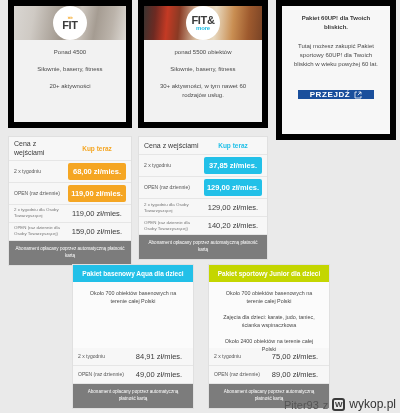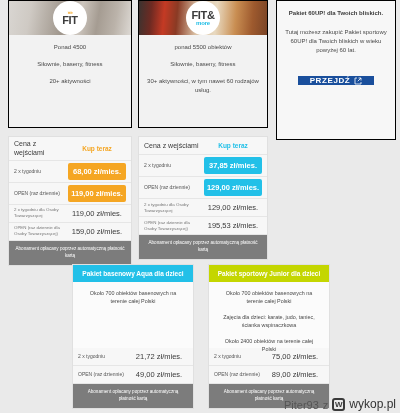--- a/index.html
+++ b/index.html
@@ -5,21 +5,21 @@
   * { box-sizing: border-box; margin: 0; padding: 0; }
   html, body {
     width: 400px; height: 413px;
     background: #eaeaea;
     font-family: "Liberation Sans", sans-serif;
     overflow: hidden;
   }
   .page { position: relative; width: 400px; height: 413px; }
 
   
-  .card { position: absolute; background: #f2f2f2; border: 1px solid #000000; }
+  .card { position: absolute; background: #f2f2f2; border: 6px solid #000000; }
 
   .hero { position: relative; height: 34px; overflow: hidden; }
   .hero-img { position: absolute; inset: 0; }
   .hero1 { background:
       linear-gradient(100deg, #d9d6d2 0%, #cfcac4 18%, #b9b2aa 30%, #9f968c 45%,
                       #cdc6be 58%, #a59c92 72%, #bbb3aa 86%, #ddd9d4 100%); }
   .hero2 { background:
       linear-gradient(95deg, #3a3330 0%, #6e2a22 10%, #c43a24 20%, #8a3a24 30%,
                       #d9c0a4 45%, #e8d9c0 60%, #c98e52 75%, #9e5a2e 88%, #7a4426 100%); }
   .hero3 { background:
@@ -203,33 +203,33 @@
     <div class="prow">
       <div class="plabel">OPEN (raz dziennie)</div>
       <div class="pval chip cyan">129,00 zł/mies.</div>
     </div>
     <div class="prow">
       <div class="plabel small">2 x tygodniu dla Osoby Towarzyszącej</div>
       <div class="pval">129,00 zł/mies.</div>
     </div>
     <div class="prow">
       <div class="plabel small">OPEN (raz dziennie dla Osoby Towarzyszącej)</div>
-      <div class="pval">195,53 zł/mies.</div>
+      <div class="pval">140,20 zł/mies.</div>
     </div>
     <div class="pfoot">Abonament opłacany poprzez automatyczną płatność kartą</div>
   </div>
 
   <div class="kcard" style="left:72px; top:264px; width:122px;">
     <div class="khead cyan">Pakiet basenowy Aqua dla dzieci</div>
     <div class="kbody" style="height:66px;">
       <div class="kfeat">Około 700 obiektów basenowych na terenie całej Polski</div>
     </div>
     <div class="prow">
       <div class="plabel">2 x tygodniu</div>
-      <div class="pval">21,72 zł/mies.</div>
+      <div class="pval">84,91 zł/mies.</div>
     </div>
     <div class="prow">
       <div class="plabel">OPEN (raz dziennie)</div>
       <div class="pval">49,00 zł/mies.</div>
     </div>
     <div class="pfoot">Abonament opłacany poprzez automatyczną płatność kartą</div>
   </div>
 
   <div class="kcard" style="left:208px; top:264px; width:122px;">
     <div class="khead lime">Pakiet sportowy Junior dla dzieci</div>

